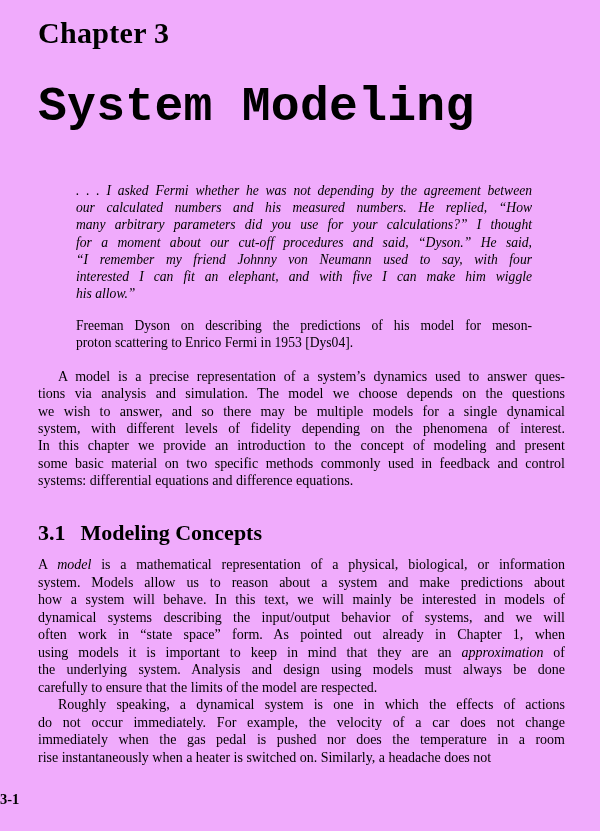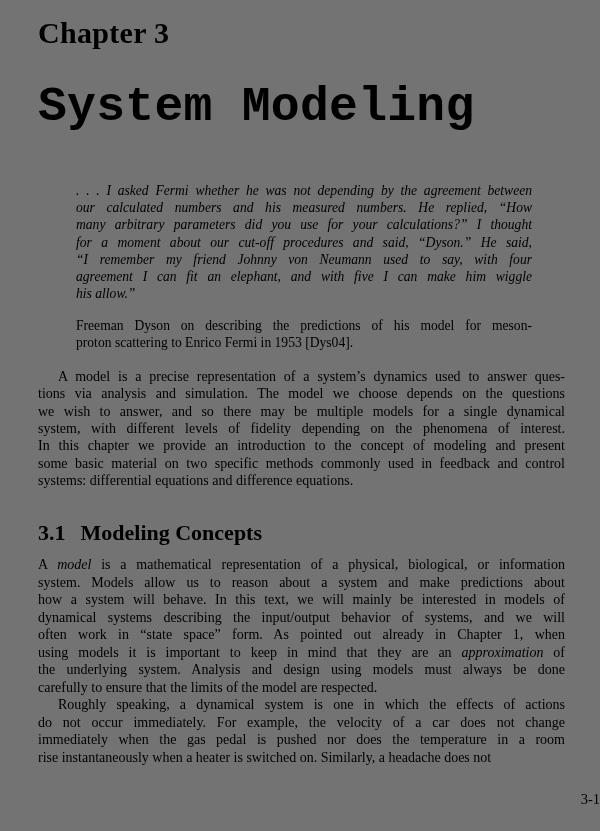--- a/index.html
+++ b/index.html
@@ -1,20 +1,20 @@
 <!DOCTYPE html>
 <html><head>
 <meta charset="utf-8">
 <style>
   html, body { margin: 0; padding: 0; background: #ffffff; }
   .page {
     position: relative;
     width: 600px;
     height: 831px;
-    background: #737373;
+    background: #f0abfc;
     color: #000000;
     font-family: "Liberation Serif", "DejaVu Serif", serif;
     overflow: hidden;
   }
   .abs { position: absolute; }
 
   .chapter-label {
     top: 18px; left: 38px;
     font-size: 30px; font-weight: bold; line-height: 1;
     letter-spacing: 0.3px;
@@ -47,22 +47,22 @@
   }
   .section-heading .sec-num { margin-right: 15px; }
 
   .section-body {
     top: 556px; left: 38px; width: 527px;
     font-size: 14px; line-height: 17.5px;
   }
 
   .page-number {
     top: 792px; left: 0; right: 0;
-    text-align: right;
-    font-size: 14.5px; line-height: 1;
+    text-align: left;
+    font-size: 14.5px; line-height: 1; font-weight: bold;
   }
 
   
   .jline { text-align: justify; text-align-last: justify; }
   .jline.lastline { text-align-last: left; }
   .jline.indent { padding-left: 20px; }
   .jline em { font-style: italic; }
 </style>
 </head>
 <body>
@@ -72,21 +72,21 @@
   <div class="abs chapter-label">Chapter 3</div>
 
   <div class="abs chapter-title">System Modeling</div>
 
   <div class="abs epigraph-quote">
       <div class="jline"><span>. . . I asked Fermi whether he was not depending by the agreement between</span></div>
       <div class="jline"><span>our calculated numbers and his measured numbers.  He replied, “How</span></div>
       <div class="jline"><span>many arbitrary parameters did you use for your calculations?”  I thought</span></div>
       <div class="jline"><span>for a moment about our cut-off procedures and said, “Dyson.”  He said,</span></div>
       <div class="jline"><span>“I remember my friend Johnny von Neumann used to say, with four</span></div>
-      <div class="jline"><span>agreement I can fit an elephant, and with five I can make him wiggle</span></div>
+      <div class="jline"><span>interested I can fit an elephant, and with five I can make him wiggle</span></div>
       <div class="jline lastline"><span>his allow.”</span></div>
     </div>
 
   <div class="abs epigraph-attribution">
       <div class="jline"><span>Freeman Dyson on describing the predictions of his model for meson-</span></div>
       <div class="jline lastline"><span>proton scattering to Enrico Fermi in 1953 [Dys04].</span></div>
     </div>
 
   <div class="abs intro-paragraph">
       <div class="jline indent"><span>A model is a precise representation of a system’s dynamics used to answer ques-</span></div>

